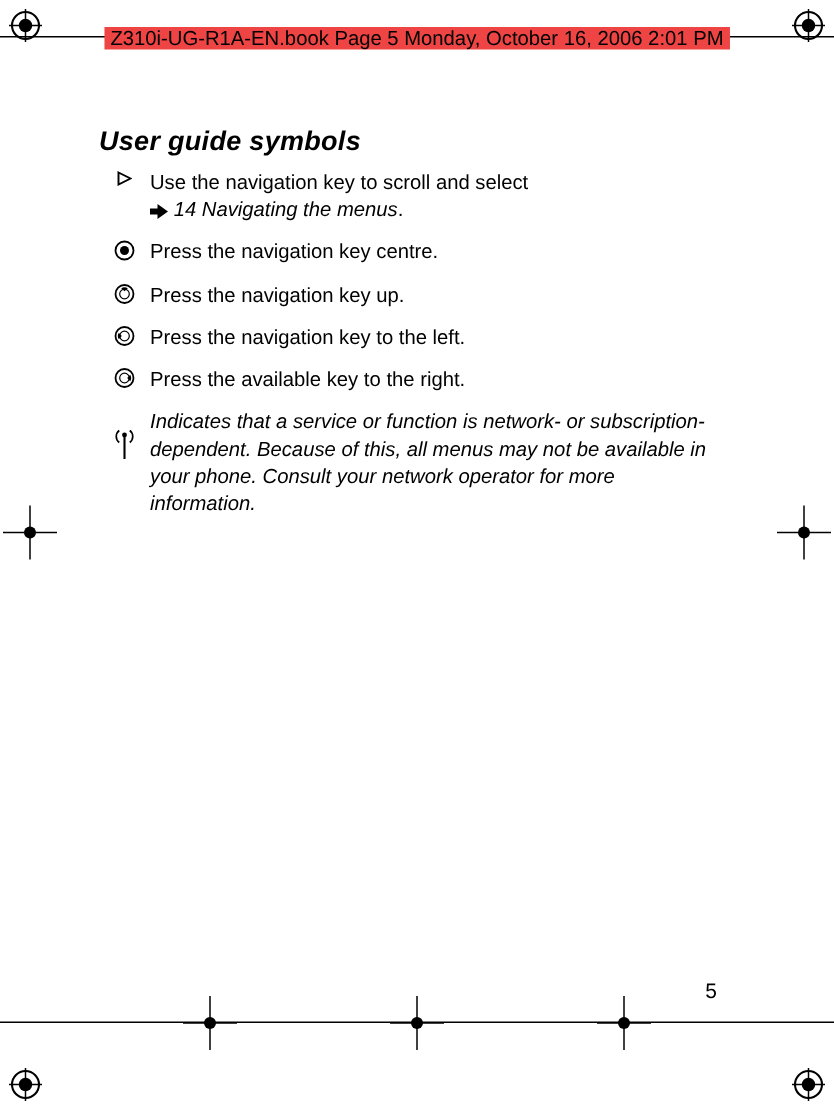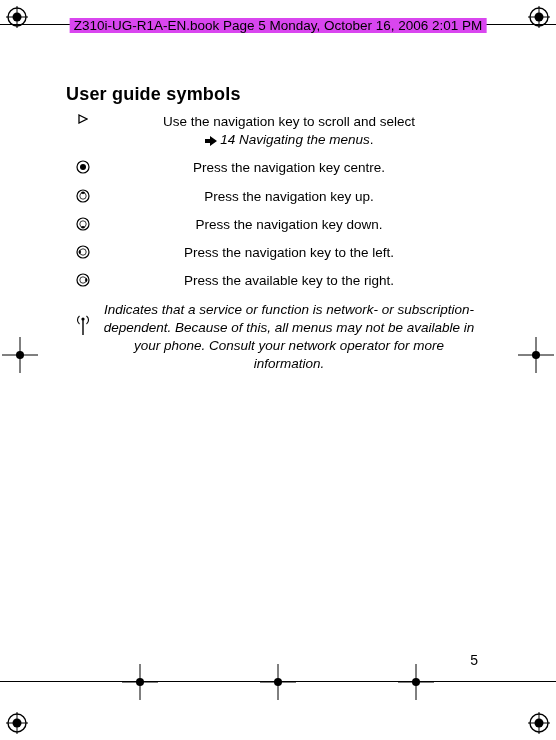--- a/index.html
+++ b/index.html
@@ -9,30 +9,30 @@
   .regmark { position: absolute; width: 22px; height: 22px; }
   .regmark svg { display: block; }
   .crossmark { position: absolute; width: 40px; height: 40px; }
   .crossmark svg { display: block; }
 
   .header-bar { position: absolute; top: 24px; left: 0; right: 0; height: 1px; background: #000; }
   .footer-bar { position: absolute; top: 681px; left: 0; right: 0; height: 1px; background: #000; }
 
   .header-label {
     position: absolute; top: 18px; left: 50%; transform: translateX(-50%);
-    font-size: 13.5px; background: #d946ef; padding: 0 4px; white-space: nowrap;
+    font-size: 13.5px; background: #ef4444; padding: 0 4px; white-space: nowrap;
   }
 
   .page {
     position: absolute; top: 84px; left: 66px; right: 78px;
   }
-  .title { font-size: 18px; font-weight: 700; letter-spacing: 0.2px; }
+  .title { font-size: 18px; font-weight: 700; letter-spacing: 0.2px; font-style: italic; }
   .intro { font-size: 13.5px; margin-top: 2px; }
 
-  .symbol-table { margin-top: 8px; width: 100%; text-align: center; }
+  .symbol-table { margin-top: 8px; width: 100%; }
   .row { display: flex; align-items: flex-start; margin-top: 10px; }
   .row.first { margin-top: 8px; }
   .icon-cell { flex: 0 0 34px; display: flex; justify-content: center; padding-top: 1px; }
   .text-cell { flex: 1; font-size: 13.5px; line-height: 1.35; }
   .italic { font-style: italic; }
   .link-line svg { vertical-align: -2px; }
 
   .page-number {
     position: absolute; top: 652px; right: 78px; font-size: 14px;
   }
@@ -150,30 +150,20 @@
       <div class="icon-cell">
         <svg width="14" height="14" viewBox="0 0 14 14">
             <circle cx="7" cy="7" r="6" fill="none" stroke="#000" stroke-width="1.2"></circle>
             <circle cx="7" cy="7" r="3.2" fill="none" stroke="#000" stroke-width="0.8"></circle>
             <path d="M4.8 3.2 A4.2 4.2 0 0 1 9.2 3.2 L7 5.2 Z" fill="#000"></path>
           </svg>
       </div>
       <div class="text-cell">Press the navigation key up.</div>
     </div>
 
-    <div class="row">
-      <div class="icon-cell">
-        <svg width="14" height="14" viewBox="0 0 14 14">
-            <circle cx="7" cy="7" r="6" fill="none" stroke="#000" stroke-width="1.2"></circle>
-            <circle cx="7" cy="7" r="3.2" fill="none" stroke="#000" stroke-width="0.8"></circle>
-            <path d="M4.8 10.8 A4.2 4.2 0 0 0 9.2 10.8 L7 8.8 Z" fill="#000"></path>
-          </svg>
-      </div>
-      <div class="text-cell">Press the navigation key down.</div>
-    </div>
 
     <div class="row">
       <div class="icon-cell">
         <svg width="14" height="14" viewBox="0 0 14 14">
             <circle cx="7" cy="7" r="6" fill="none" stroke="#000" stroke-width="1.2"></circle>
             <circle cx="7" cy="7" r="3.2" fill="none" stroke="#000" stroke-width="0.8"></circle>
             <path d="M3.2 4.8 A4.2 4.2 0 0 0 3.2 9.2 L5.2 7 Z" fill="#000"></path>
           </svg>
       </div>
       <div class="text-cell">Press the navigation key to the left.</div>

